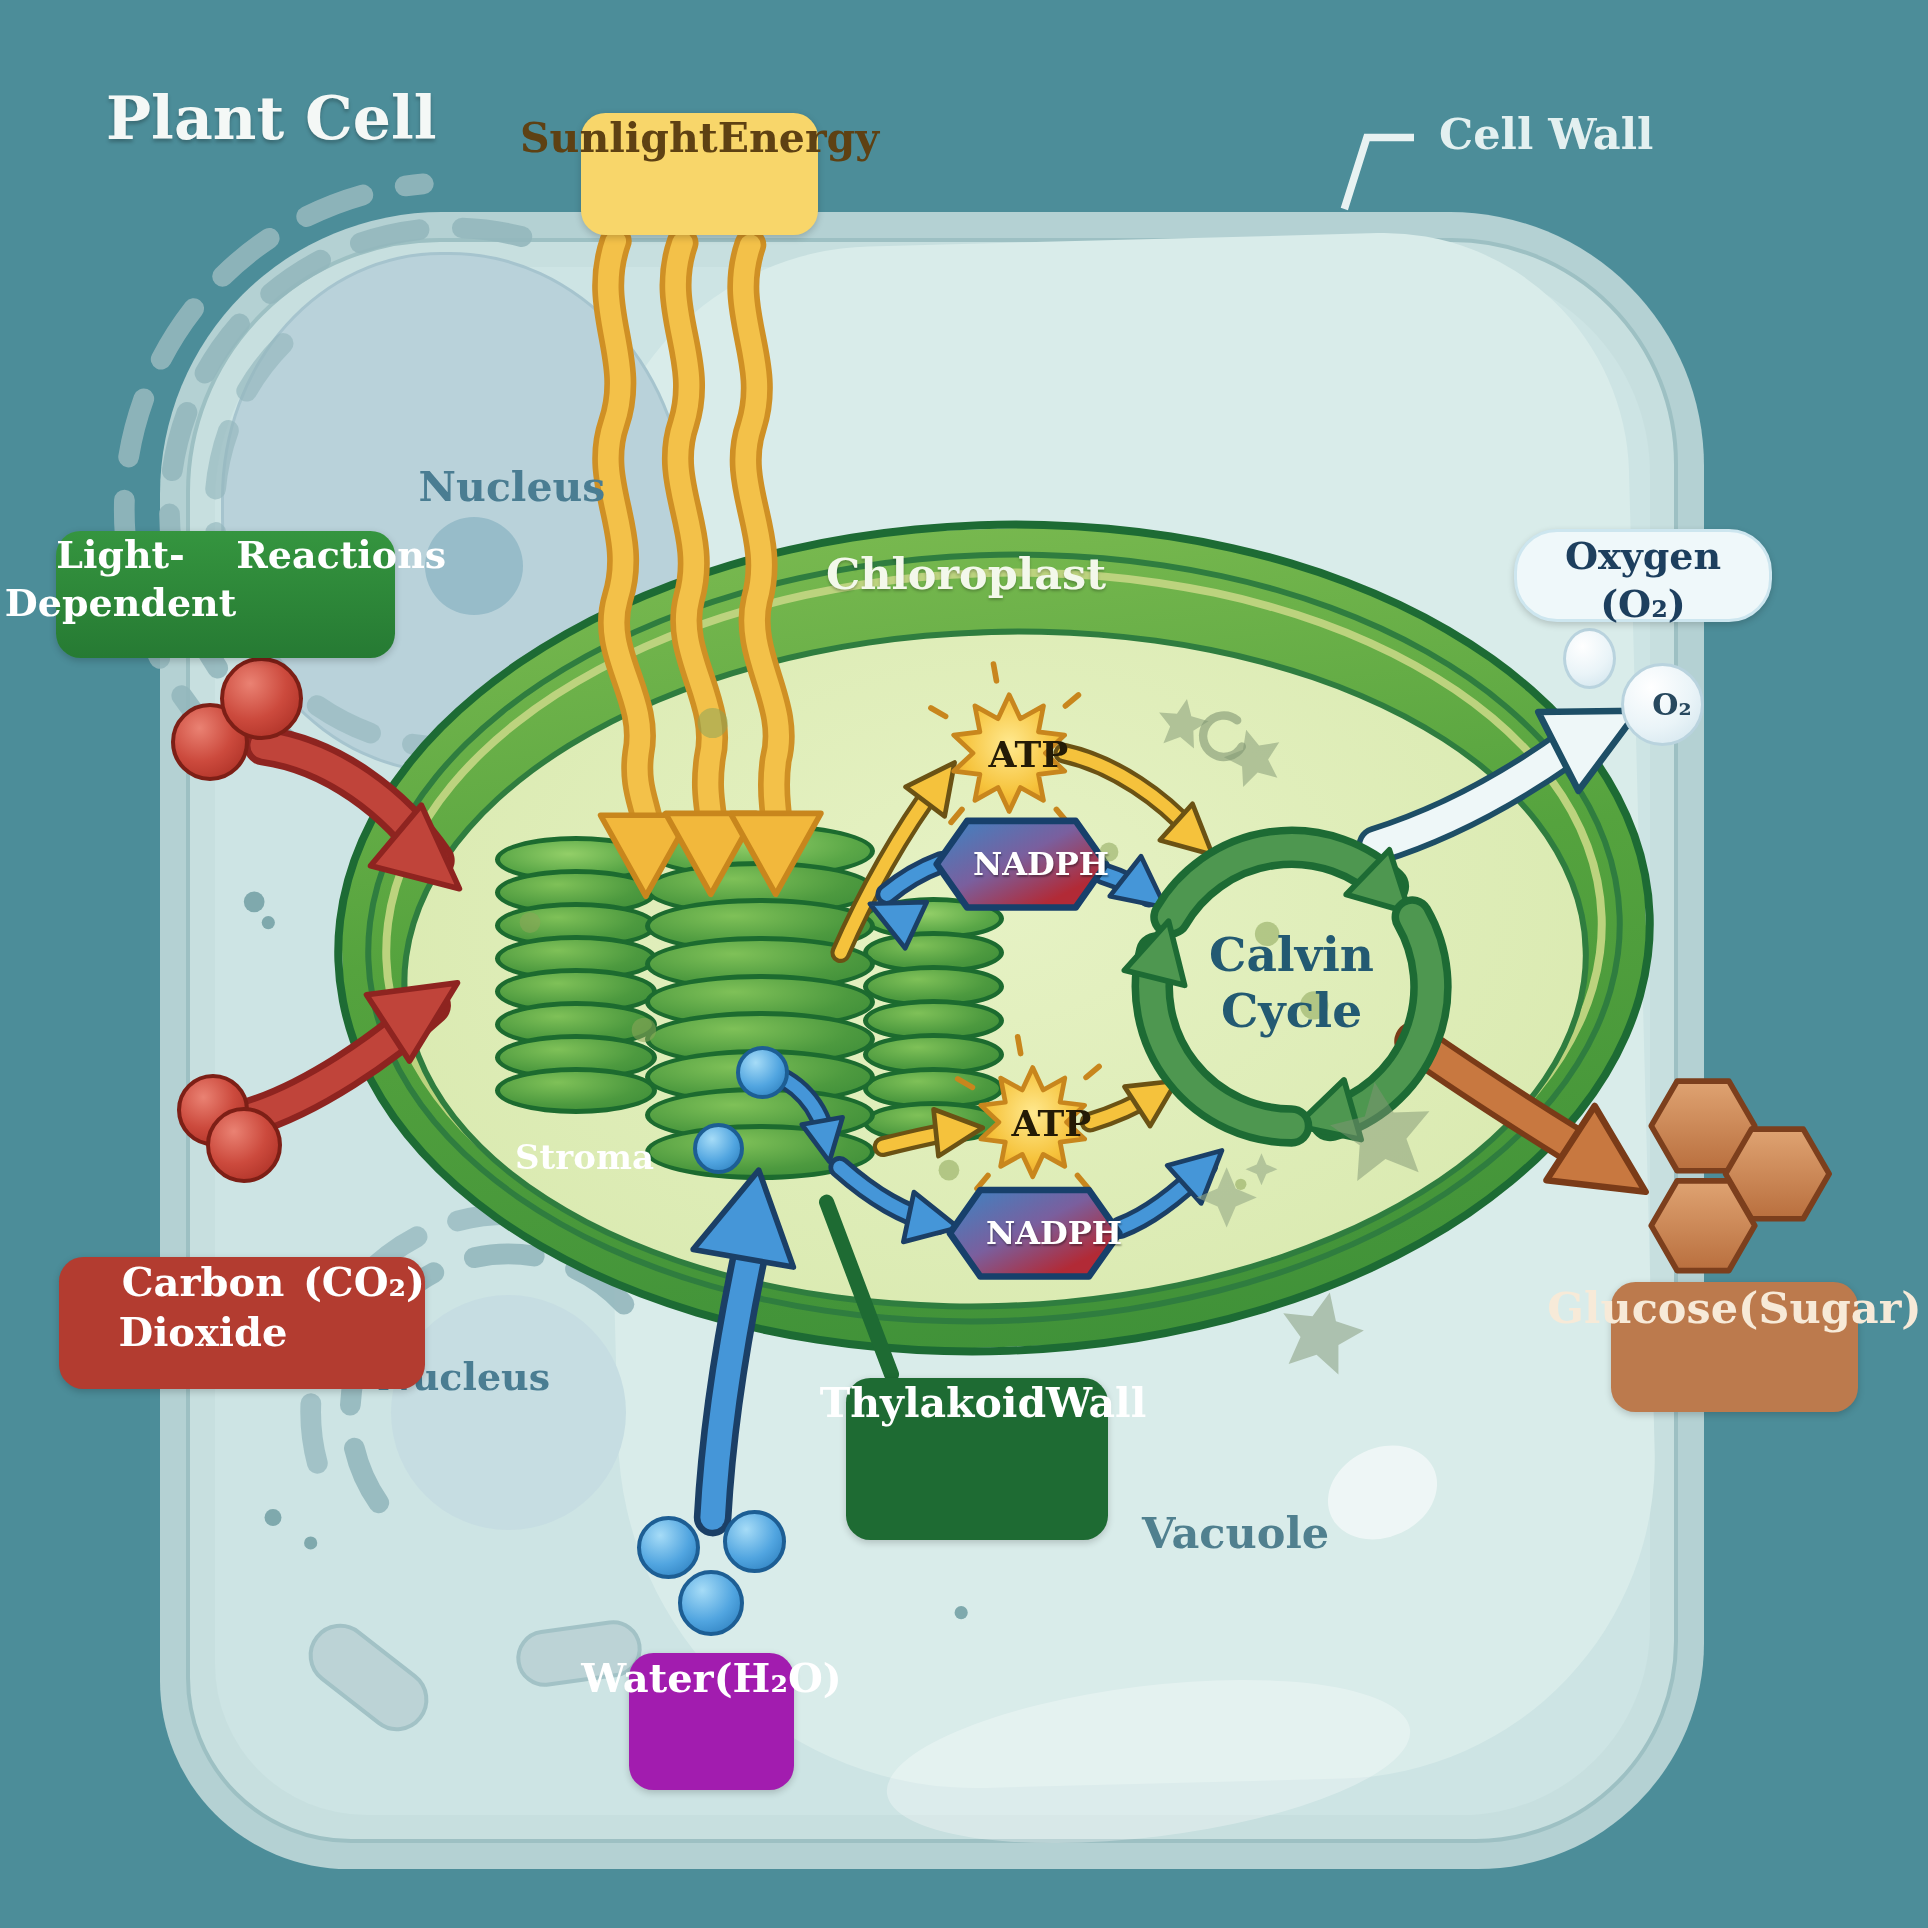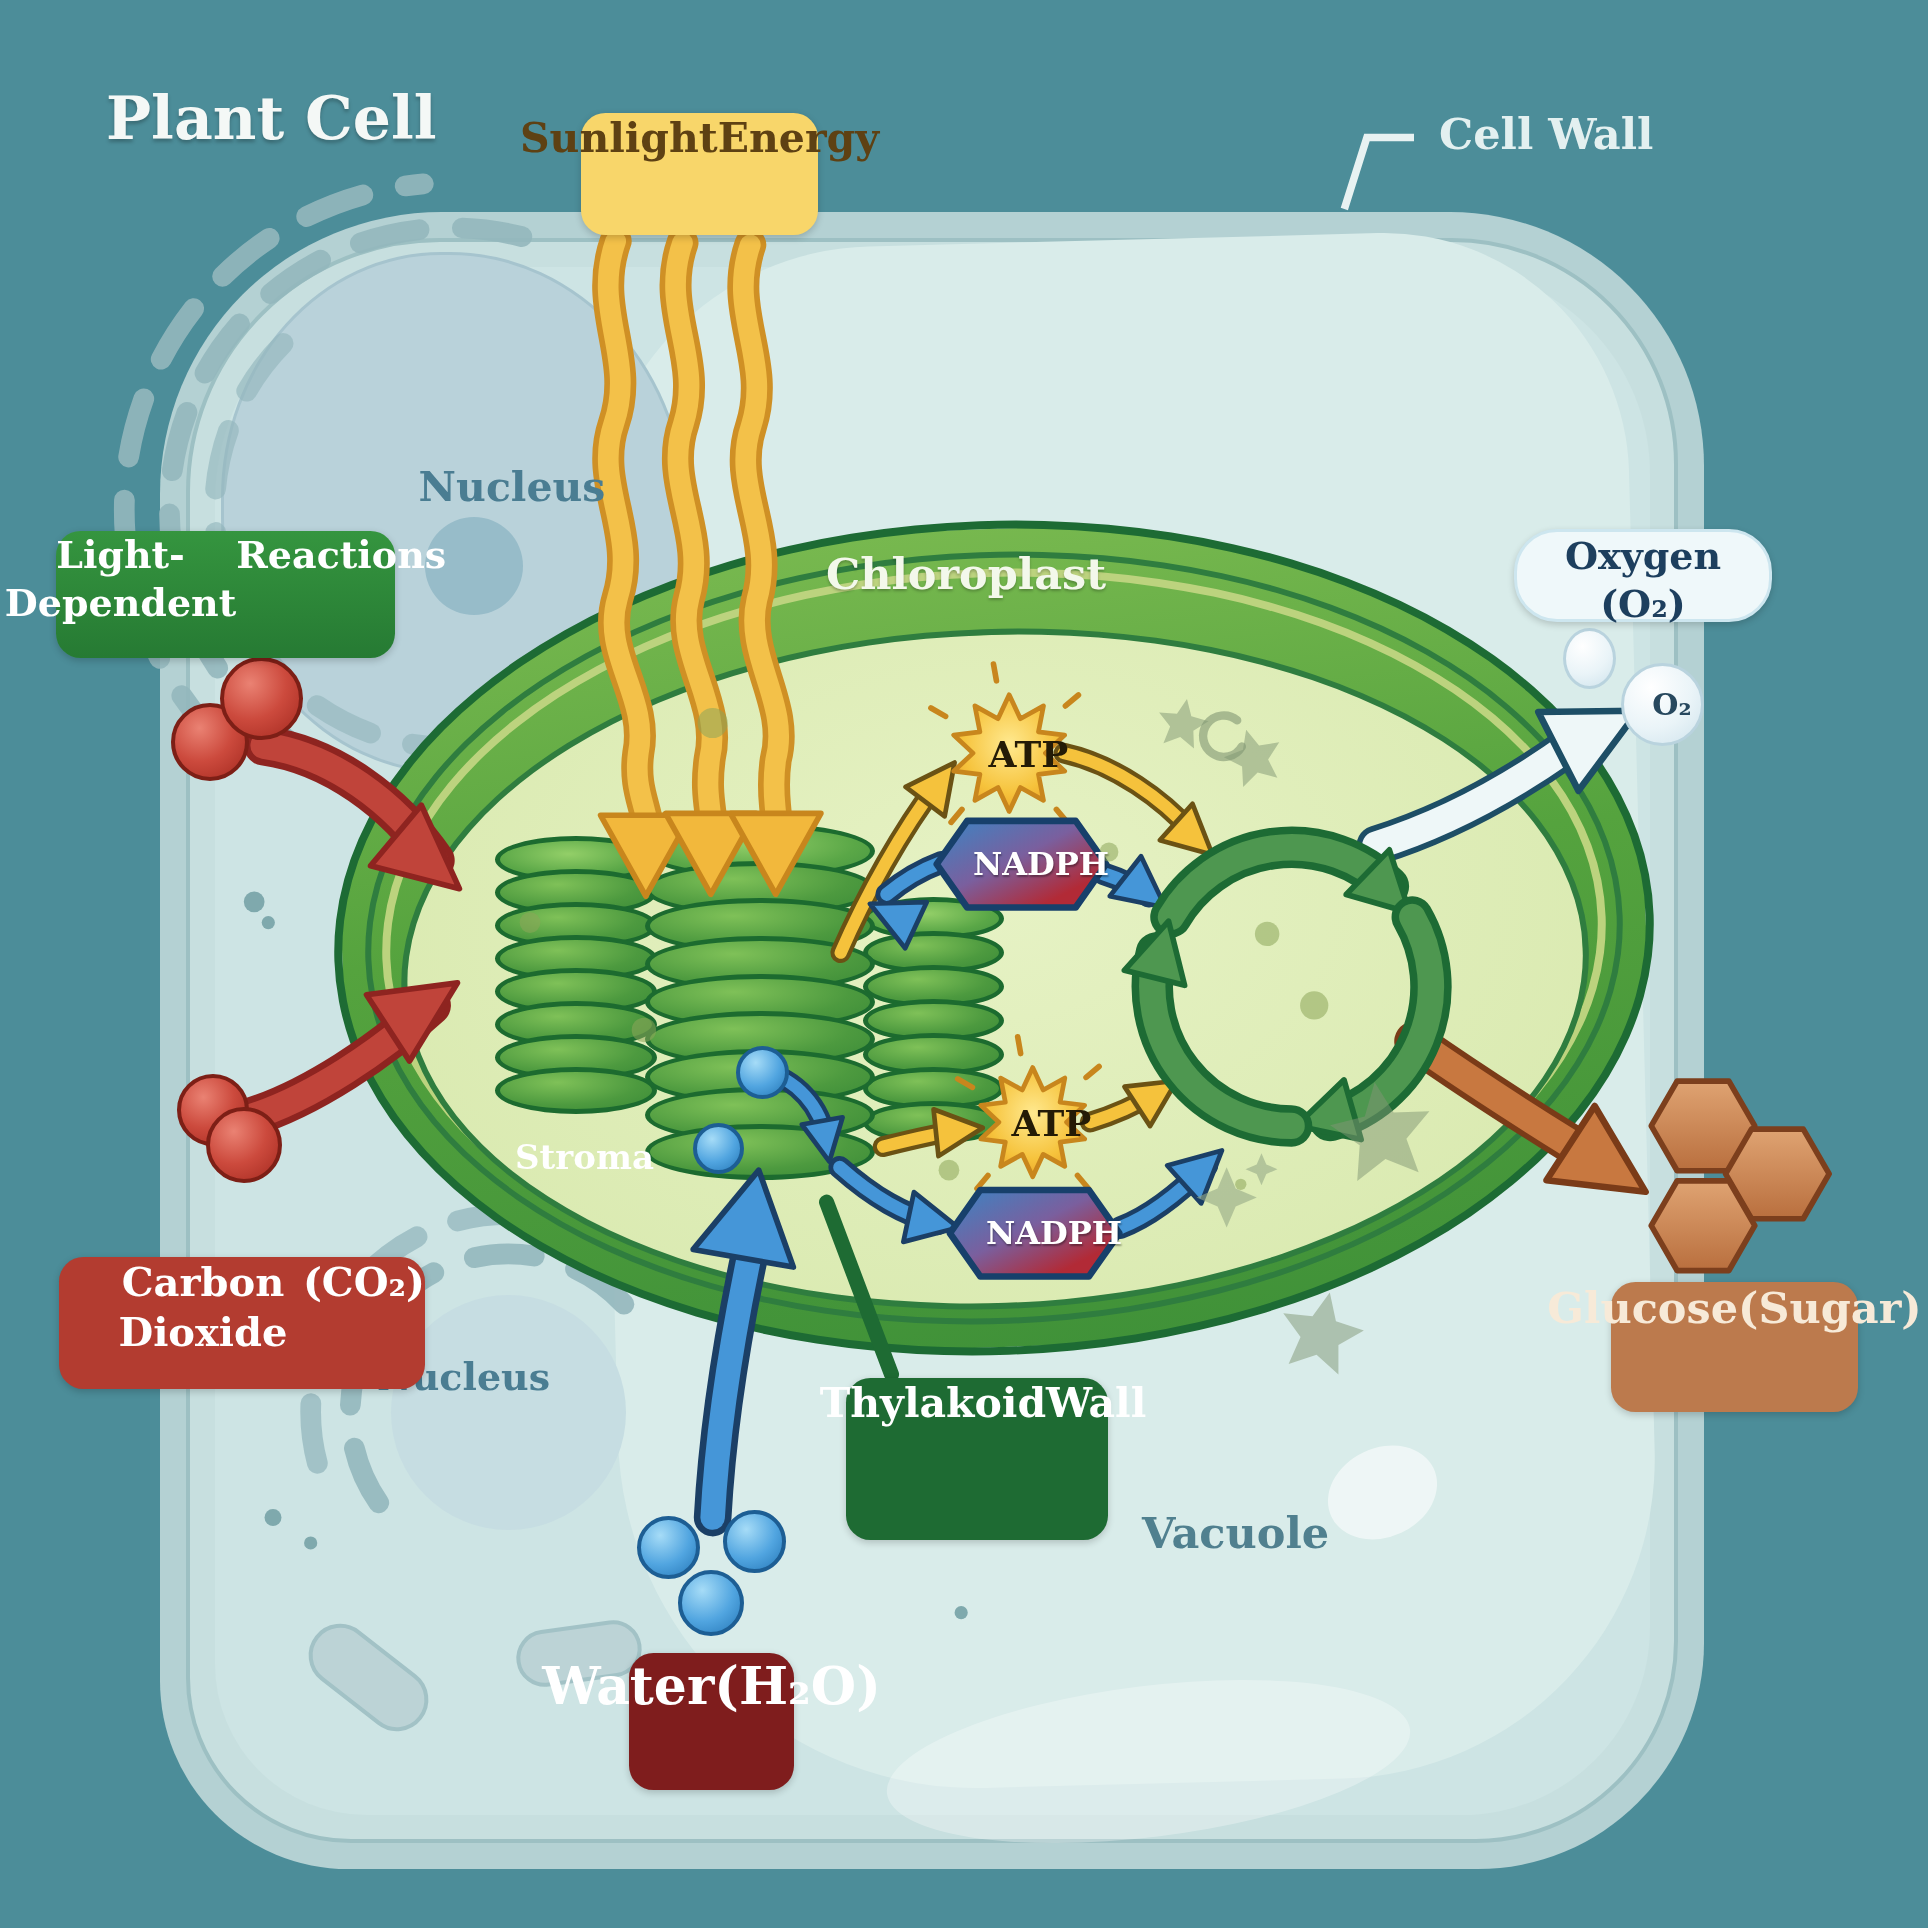--- a/index.html
+++ b/index.html
@@ -250,38 +250,42 @@
   <div class="abs lbl badge-text" style="left:955px;top:1214px;width:160px;font-size:32px;text-shadow:0.9px 1.9px 1.9px rgba(0,0,0,.35);">NADPH</div>
 
   <div class="abs lbl" style="left:87px;top:83px;font-size:60px;color:#f4f8f6;text-shadow:0 2.8px 3.8px rgba(0,0,0,.25);">Plant Cell</div>
   <div class="abs lbl" style="left:1420px;top:109px;font-size:43px;color:#e3f0f0;">Cell Wall</div>
   <div class="abs lbl" style="left:394px;top:463px;width:198px;text-align:center;font-size:41px;color:#4a7d92;">Nucleus</div>
   <div class="abs lbl" style="left:358px;top:1354px;width:160px;text-align:center;font-size:38px;color:#4a7d92;">Nucleus</div>
   <div class="abs lbl" style="left:782px;top:549px;width:330px;text-align:center;font-size:43px;color:#f3f8eb;text-shadow:0 1.9px 2.8px rgba(0,0,0,.25);">Chloroplast</div>
   <div class="abs lbl" style="left:476px;top:1137px;width:179px;text-align:center;font-size:34px;color:#ffffff;">Stroma</div>
   <div class="abs lbl" style="left:1123px;top:1508px;width:169px;text-align:center;font-size:43px;color:#50808f;">Vacuole</div>
 
+  <div class="abs" style="left:1141px;top:927px;width:301px;text-align:center;line-height:1.2;font-size:47px;font-weight:bold;color:#235a72;">
+    <div>Calvin</div>
+    <div>Cycle</div>
+  </div>
 
   <div class="box abs" style="left:581px;top:113px;width:237px;height:122px;background:#f8d66a;color:#5e4113;font-size:41px;">
     <div>Sunlight</div>
     <div>Energy</div>
   </div>
   <div class="box abs" style="left:56px;top:531px;width:339px;height:127px;background:linear-gradient(#35953f,#267a33);font-size:38px;">
     <div>Light-Dependent</div>
     <div>Reactions</div>
   </div>
   <div class="box abs" style="left:59px;top:1257px;width:322px;height:132px;background:#b33c30;font-size:40px;padding-left:44px;">
     <div>Carbon Dioxide</div>
     <div>(CO₂)</div>
   </div>
   <div class="box abs" style="left:846px;top:1378px;width:250px;height:162px;background:#1e6b33;font-size:41px;padding-left:12px;">
     <div>Thylakoid</div>
     <div>Wall</div>
   </div>
-  <div class="box abs" style="left:629px;top:1653px;width:165px;height:137px;background:#7f1d1d;font-size:52px;">
+  <div class="box abs" style="left:629px;top:1653px;width:165px;height:137px;background:#a21caf;font-size:40px;">
     <div>Water</div>
     <div>(H₂O)</div>
   </div>
   <div class="box abs" style="left:1514px;top:529px;width:252px;height:87px;background:#eff8fa;border:3.8px solid #cde6ef;border-radius:43px;color:#1d3f5e;font-size:38px;">
     <div>Oxygen (O₂)</div>
   </div>
   <div class="box abs" style="left:1611px;top:1282px;width:247px;height:130px;background:#bc7a4d;color:#f7ead8;font-size:43px;">
     <div>Glucose</div>
     <div>(Sugar)</div>
   </div>

